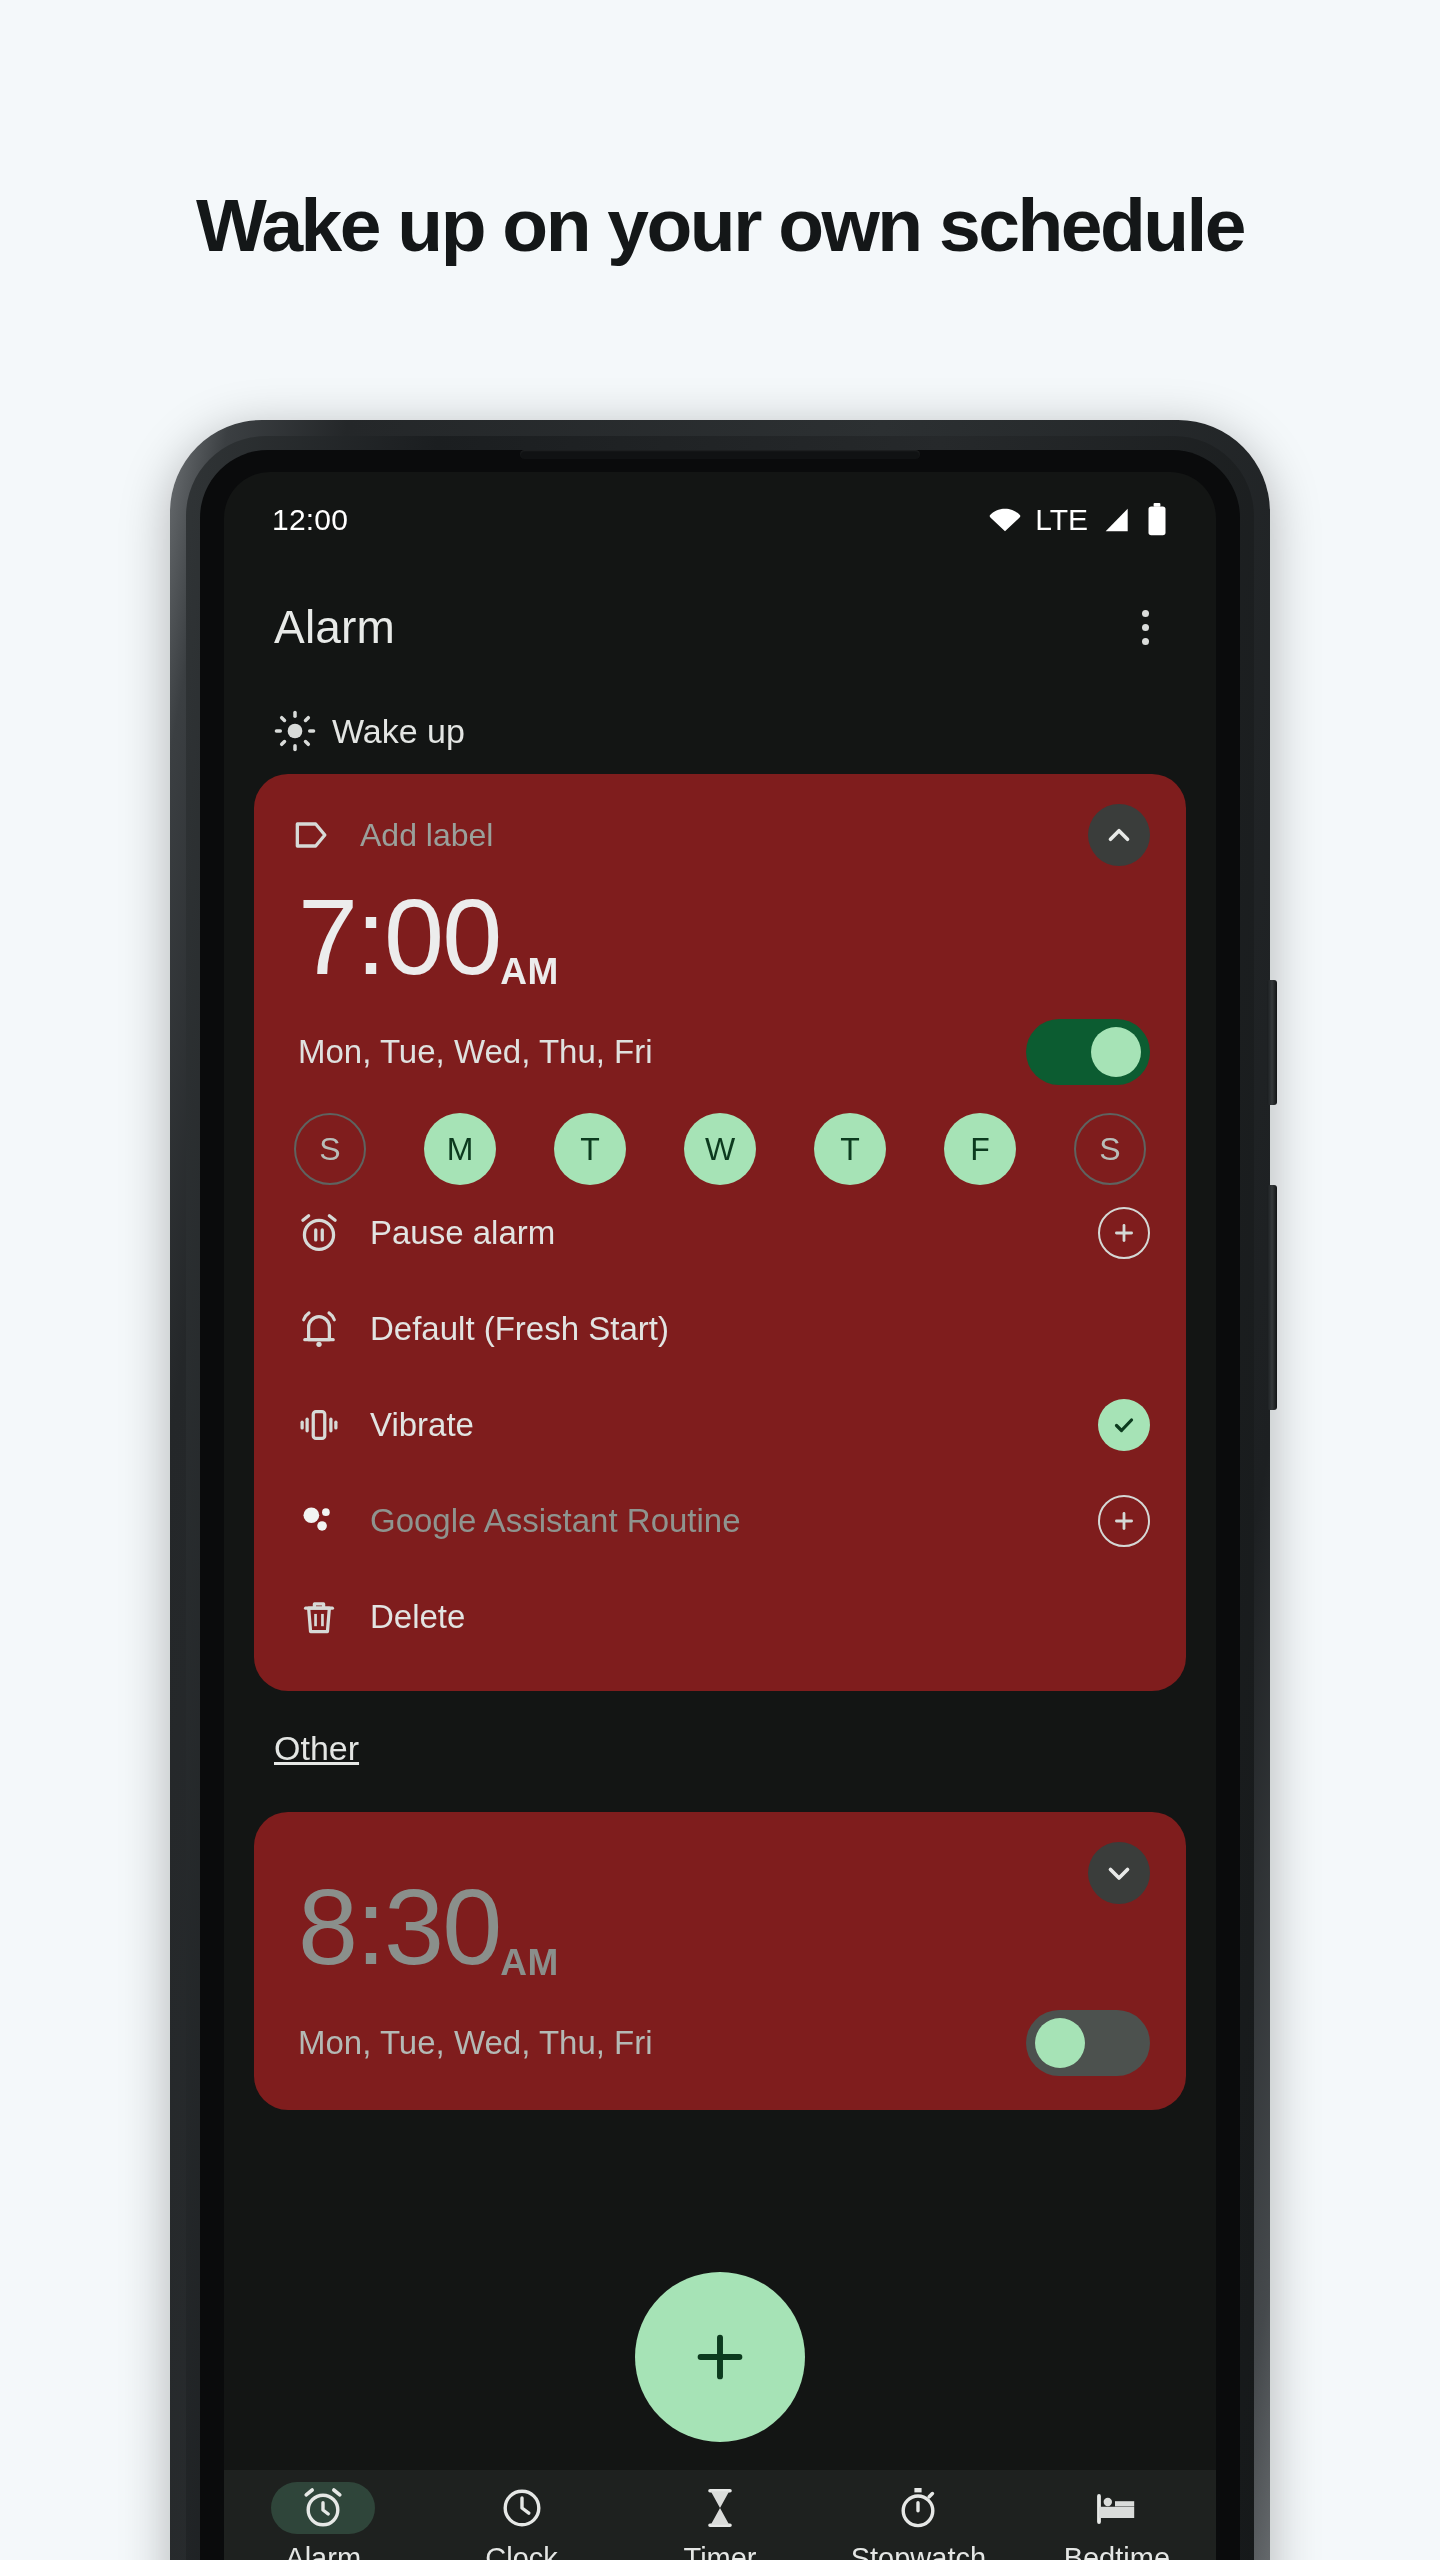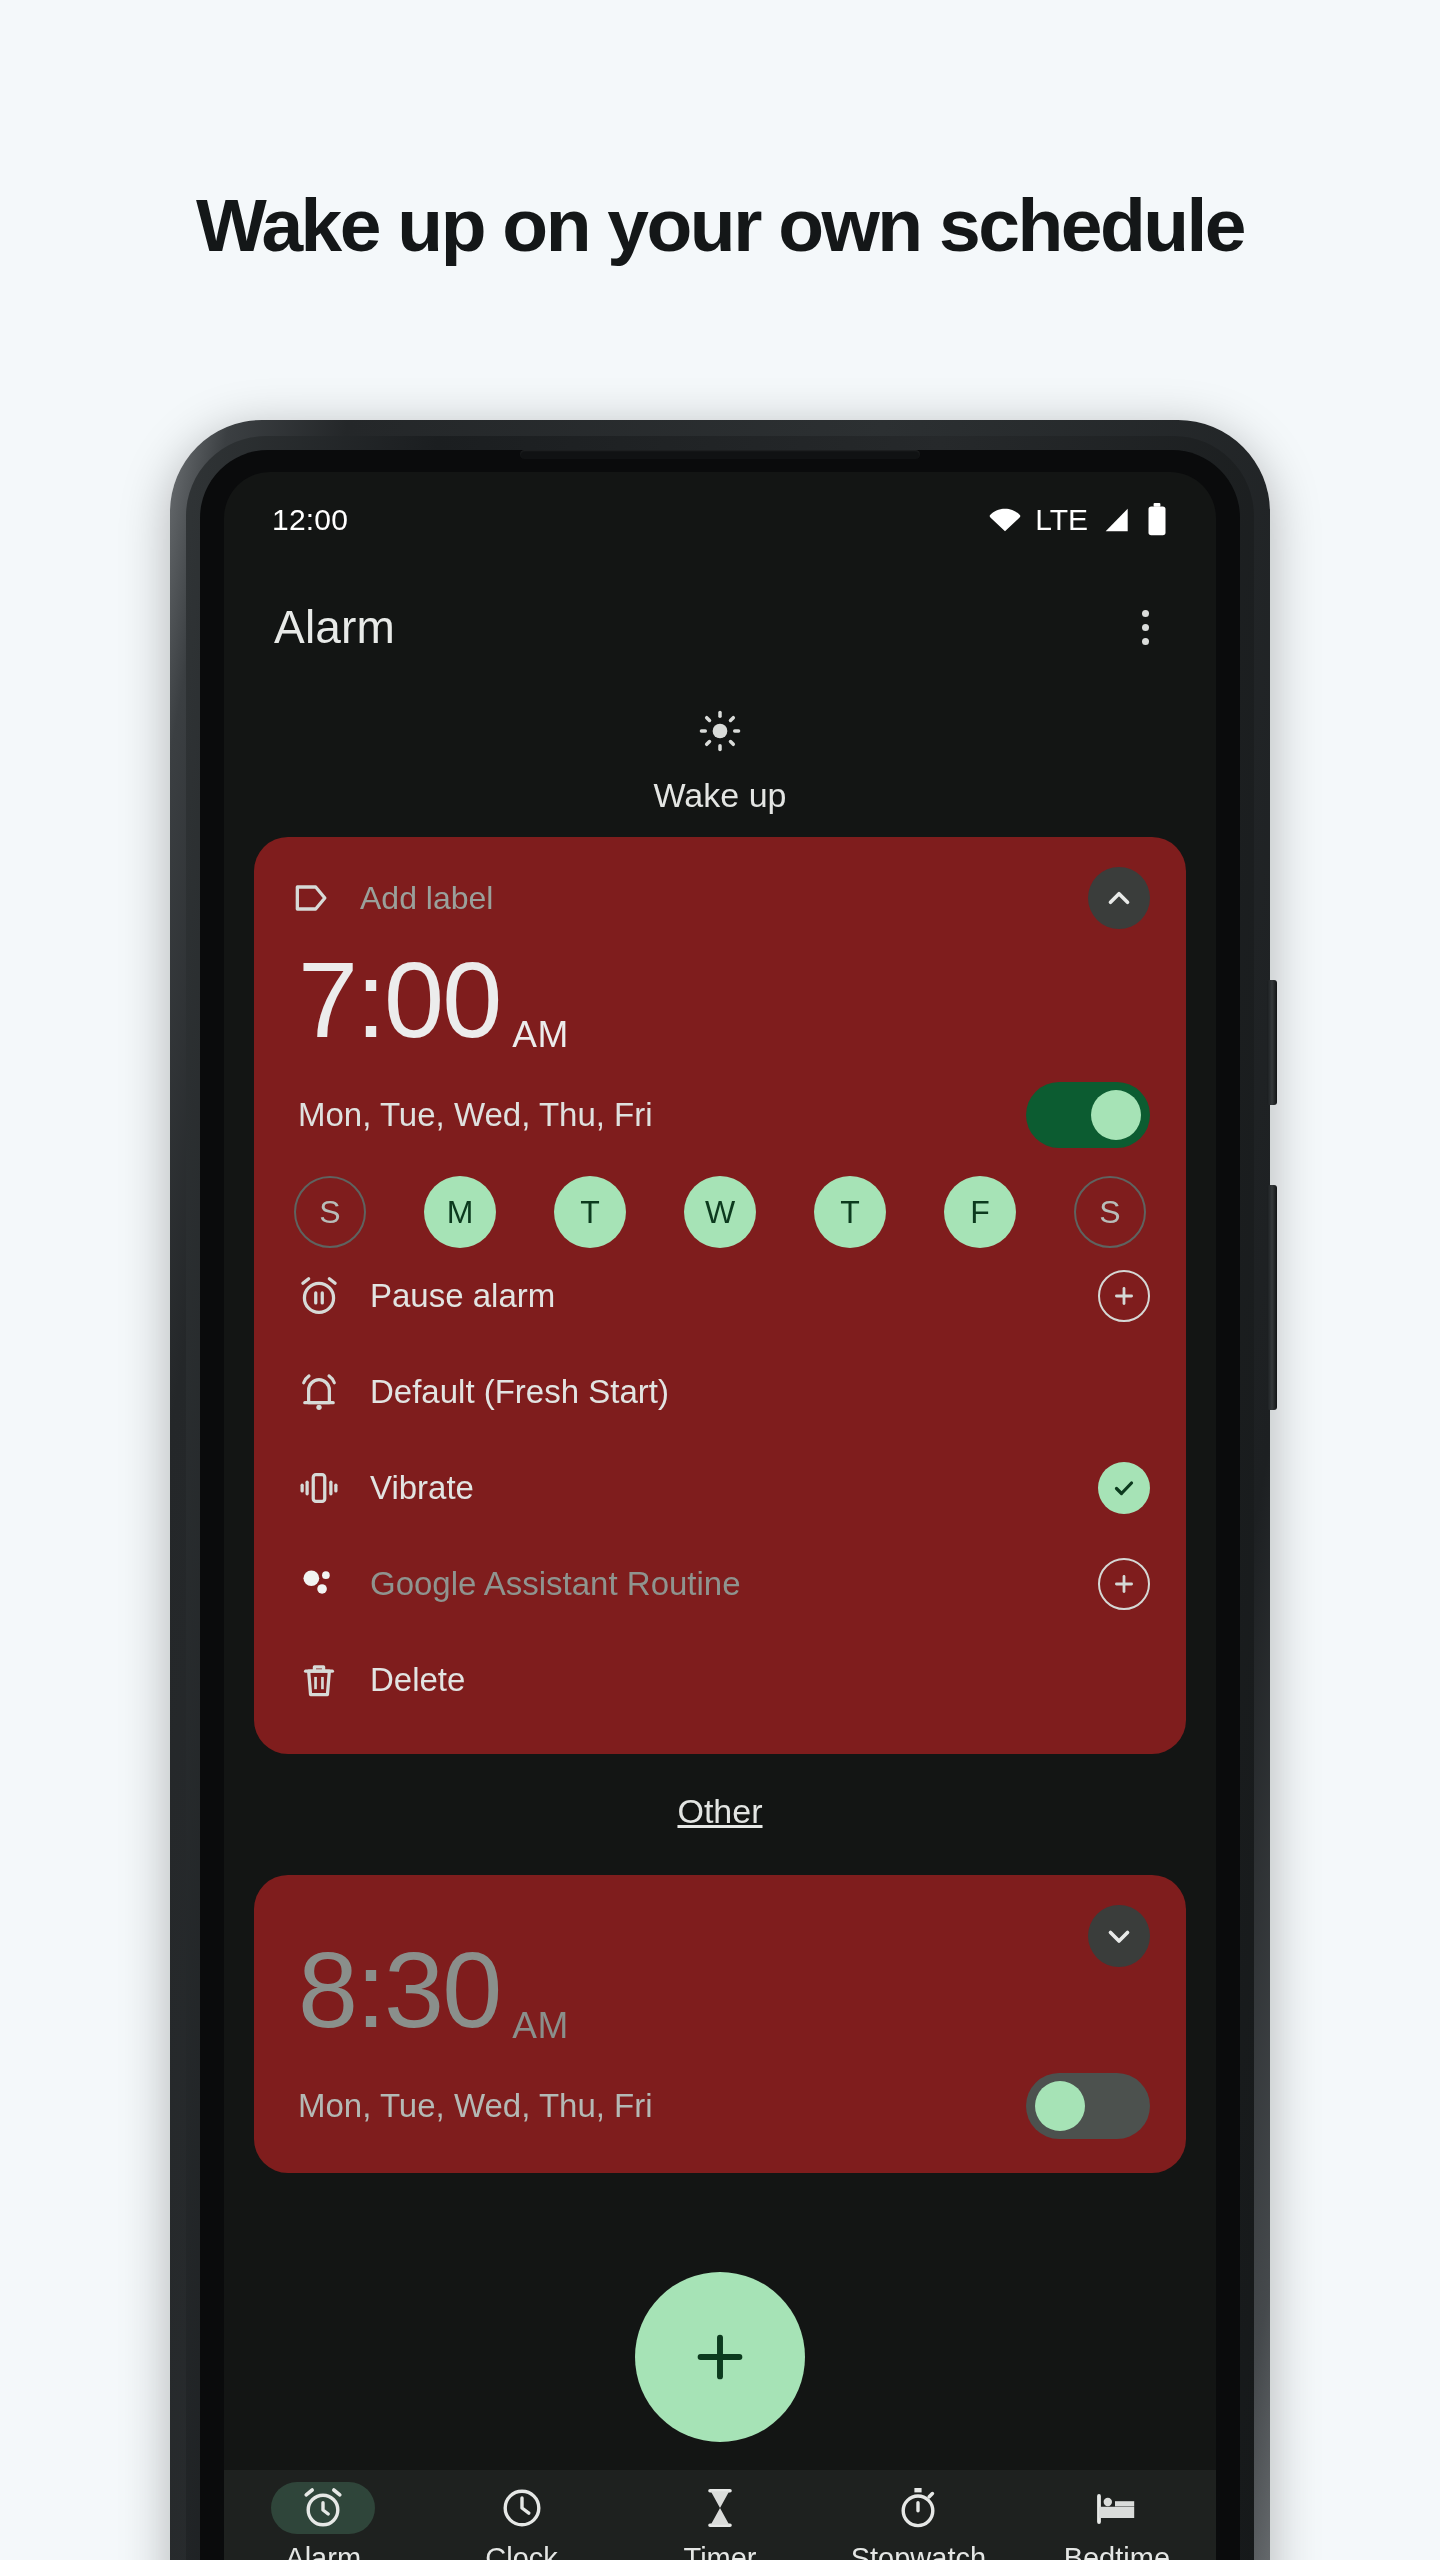--- a/index.html
+++ b/index.html
@@ -104,23 +104,22 @@
   .overflow {
     margin-left:auto;
     width:46px; height:46px;
     display:flex; flex-direction:column; align-items:center; justify-content:center; gap:7px;
     cursor:pointer;
   }
   .overflow span { width:7px; height:7px; border-radius:50%; background:#dadcda; display:block; }
 
   
   .group-head {
-    display:flex; align-items:center; gap:24px;
+    display:flex; align-items:center; gap:16px;
     padding:24px 50px 22px 50px;
-    flex-direction:column;
   }
   .group-label { font-size:34px; color:#e3e5e3; }
   .group-head.other { padding:38px 50px 22px 50px;text-decoration:underline; }
 
   
   .card {
     margin:0 30px;
     background:#7f1d1d;
     border-radius:34px;
     padding:30px 36px 26px 36px;
@@ -132,21 +131,21 @@
   .chev-btn {
     margin-left:auto;
     width:62px; height:62px; border-radius:50%;
     background:#3a3d3b;
     display:flex; align-items:center; justify-content:center;
     cursor:pointer;
   }
 
   .time-row { display:flex; align-items:flex-end; margin-top:14px; padding-left:8px; }
   .time-big { font-size:108px; font-weight:400; letter-spacing:-2px; line-height:1.05; color:#ececec; }
-  .time-ampm { font-size:37px; font-weight:400; margin-left:12px; color:#ececec; letter-spacing:.5px; }
+  .time-ampm { font-size:37px; font-weight:700; color:#ececec; letter-spacing:.5px; }
   .time-big.off, .time-ampm.off { color:#8a8f8b; }
 
   .days-row { display:flex; align-items:center; margin-top:26px; padding-left:8px;gap:32px; }
   .days-text { font-size:33px; color:#dfe1df; }
   .days-text.off { color:#b4b9b5; }
 
   .switch {
     margin-left:auto;
     width:124px; height:66px;
     border-radius:34px;

